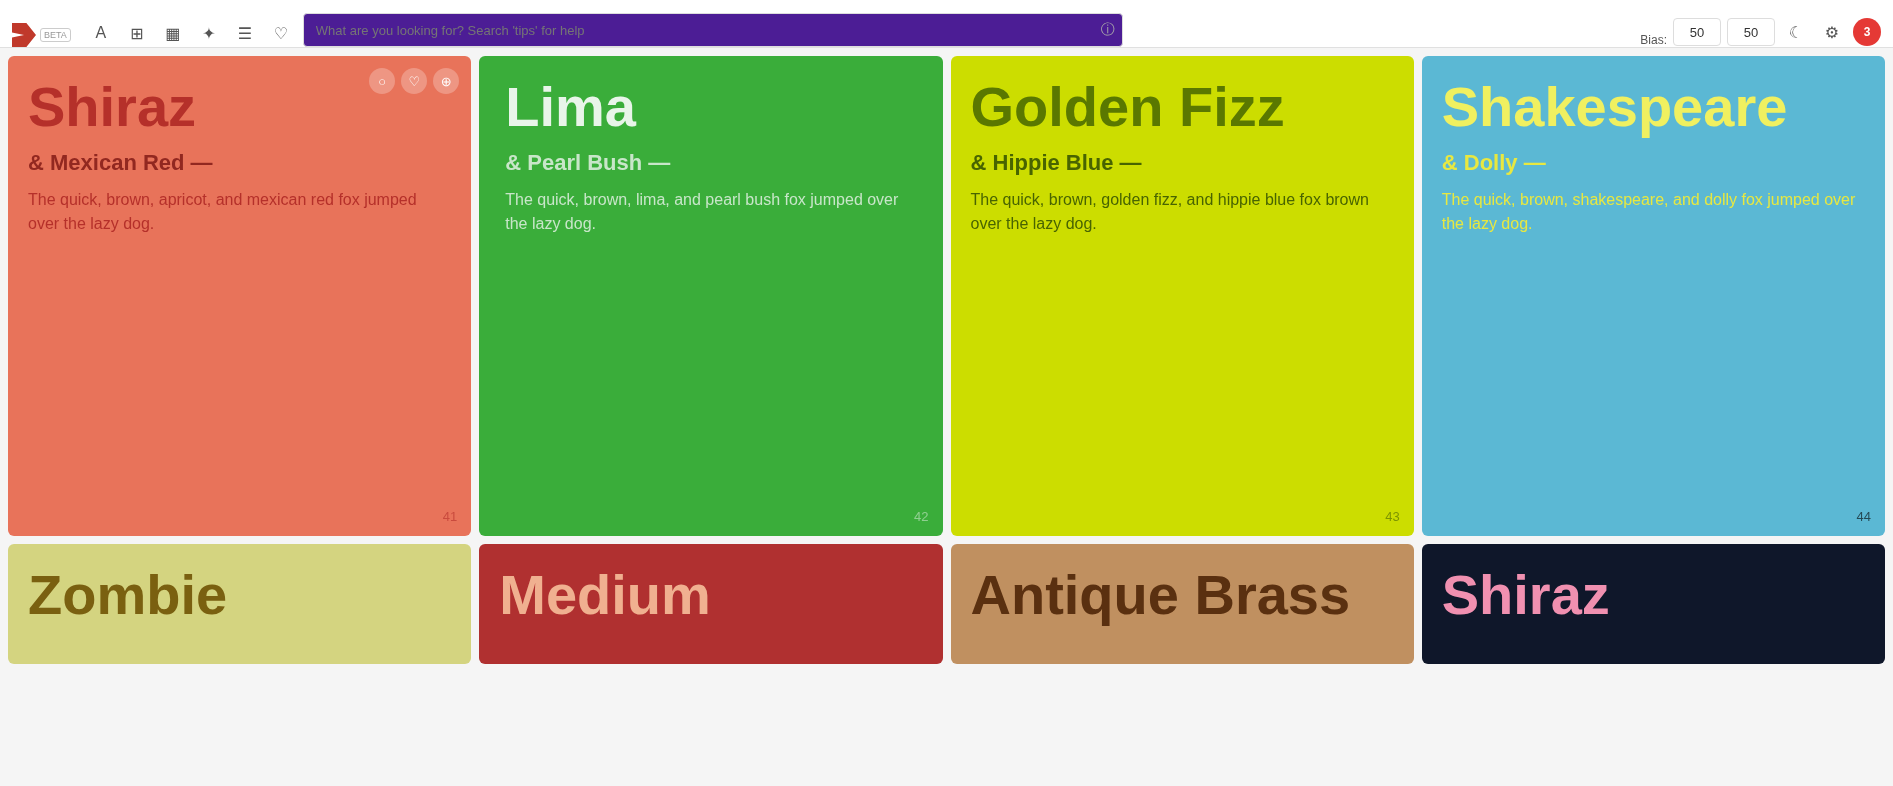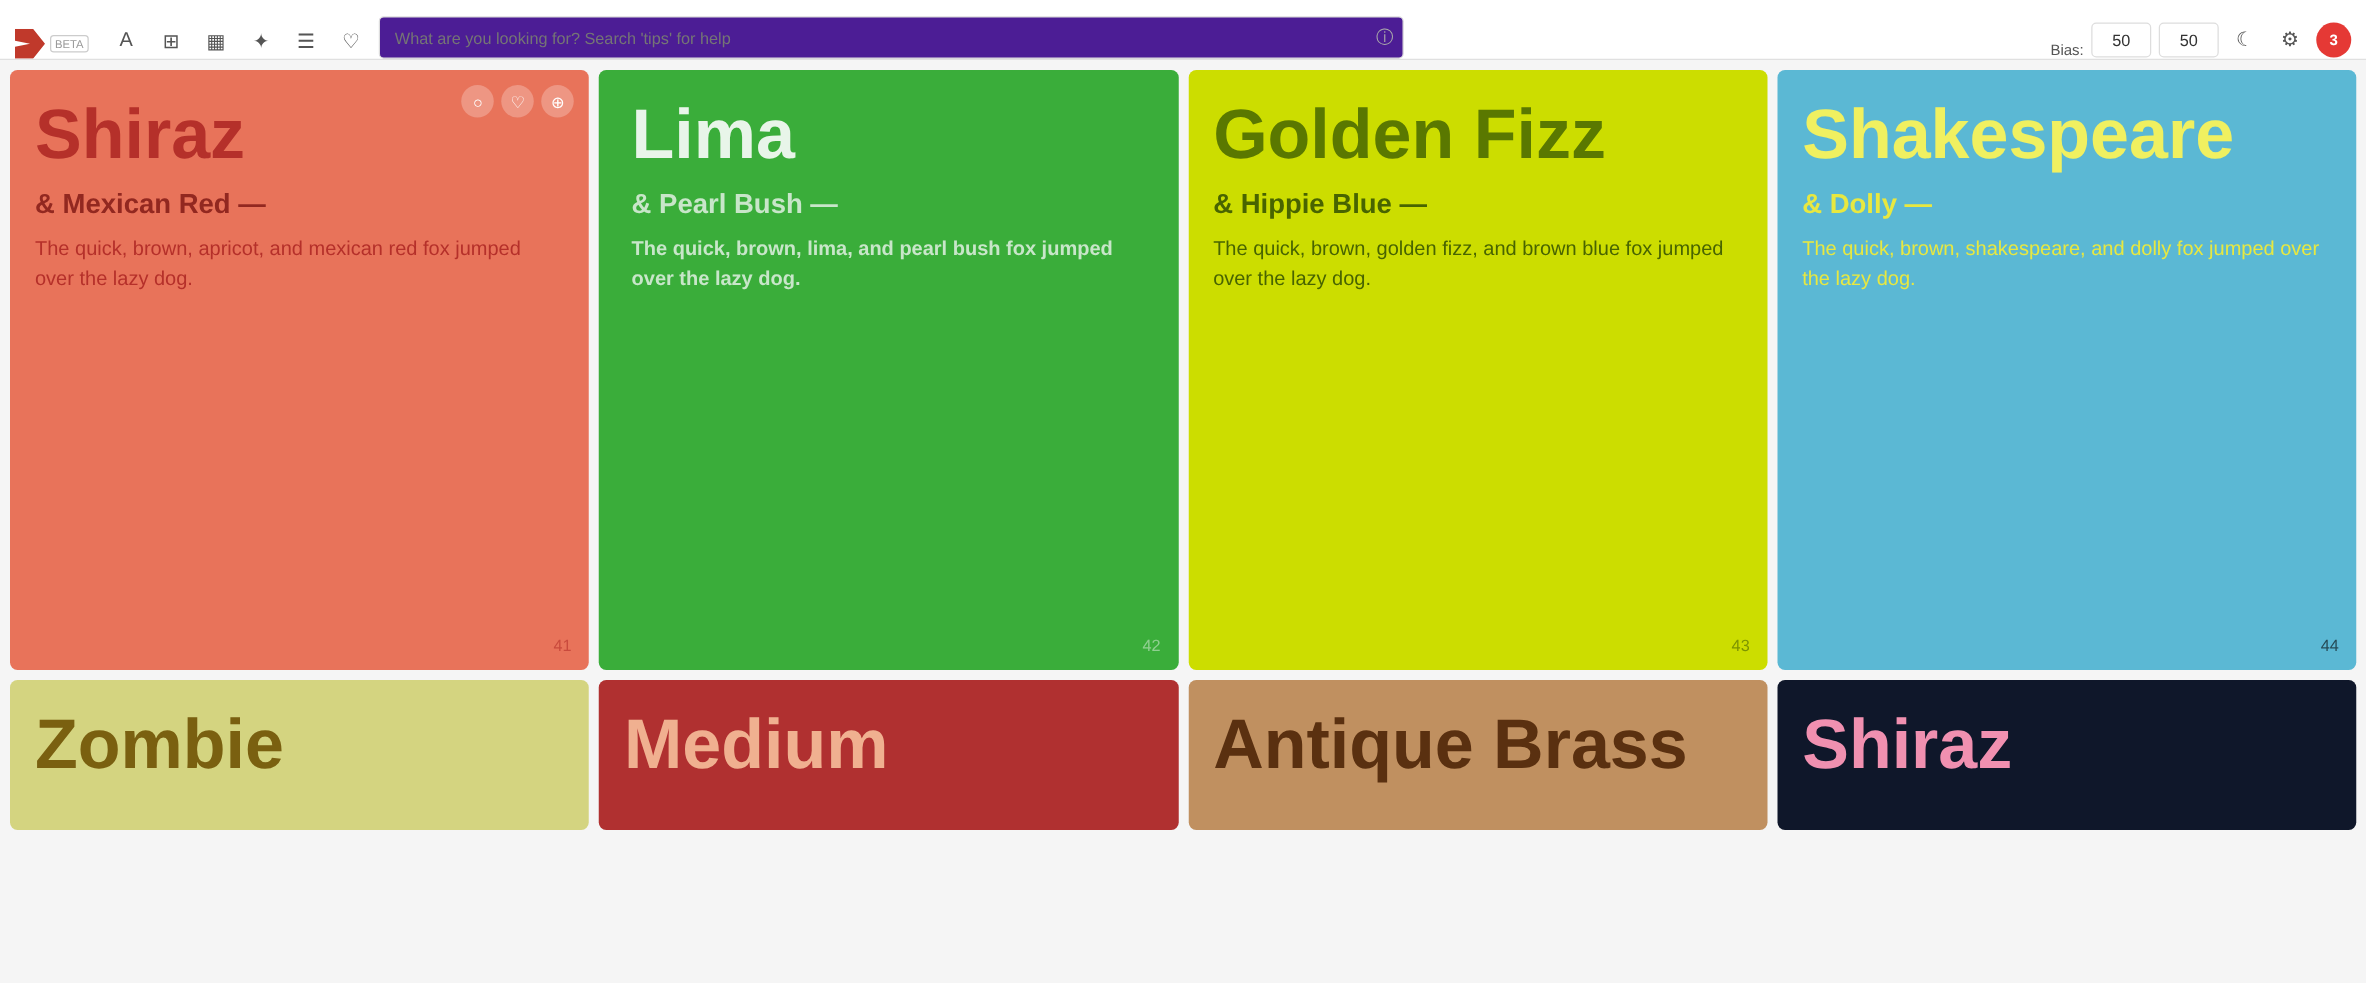--- a/index.html
+++ b/index.html
@@ -161,21 +161,21 @@
     
     .card-apricot { background: #E8735A; }
     .card-apricot .card-title { color: #c0392b; }
     .card-apricot .card-subtitle { color: #a93226; }
     .card-apricot .card-body { color: #c0392b; }
     .card-apricot .card-number { color: #c0392b; }
 
     .card-lima { background: #3aad3a; }
     .card-lima .card-title { color: #e8f5e9; }
     .card-lima .card-subtitle { color: #c8e6c9; }
-    .card-lima .card-body { color: #c8e6c9; font-weight: bold; }
+    .card-lima .card-body { color: #c8e6c9; }
     .card-lima .card-number { color: #c8e6c9; }
 
     .card-golden-fizz { background: #ccdd00; }
     .card-golden-fizz .card-title { color: #5c7a00; }
     .card-golden-fizz .card-subtitle { color: #4a6600; }
     .card-golden-fizz .card-body { color: #4a6600; }
     .card-golden-fizz .card-number { color: #4a6600; }
 
     .card-shakespeare { background: #5bb8d4; }
     .card-shakespeare .card-title { color: #f5f5a0; }
@@ -248,21 +248,21 @@
   <div class="color-card card-lima" style="background:#3aad3a;padding-left:26px;">
     <div class="card-title" style="color:#e8f5e9;">Lima</div>
     <div class="card-subtitle" style="color:#c8e6c9;">&amp; Pearl Bush —</div>
     <div class="card-body" style="color:#c8e6c9;">The quick, brown, lima, and pearl bush fox jumped over the lazy dog.</div>
     <div class="card-number" style="color:#c8e6c9;">42</div>
   </div>
 
   <div class="color-card card-golden-fizz" style="background:#ccdd00;">
     <div class="card-title" style="color:#5a7800;">Golden Fizz</div>
     <div class="card-subtitle" style="color:#486400;">&amp; Hippie Blue —</div>
-    <div class="card-body" style="color:#486400;">The quick, brown, golden fizz, and brown blue fox jumped over the lazy dog.</div>
+    <div class="card-body" style="color:#486400;">The quick, brown, golden fizz, and hippie blue fox brown over the lazy dog.</div>
     <div class="card-number" style="color:#486400;">43</div>
   </div>
 
   <div class="color-card card-shakespeare" style="background:#5bb8d4;">
     <div class="card-title" style="color:#f0f060;">Shakespeare</div>
     <div class="card-subtitle" style="color:#e8e840;">&amp; Dolly —</div>
     <div class="card-body" style="color:#e8e840;">The quick, brown, shakespeare, and dolly fox jumped over the lazy dog.</div>
     <div class="card-number" style="color:#000000;">44</div>
   </div>
 

